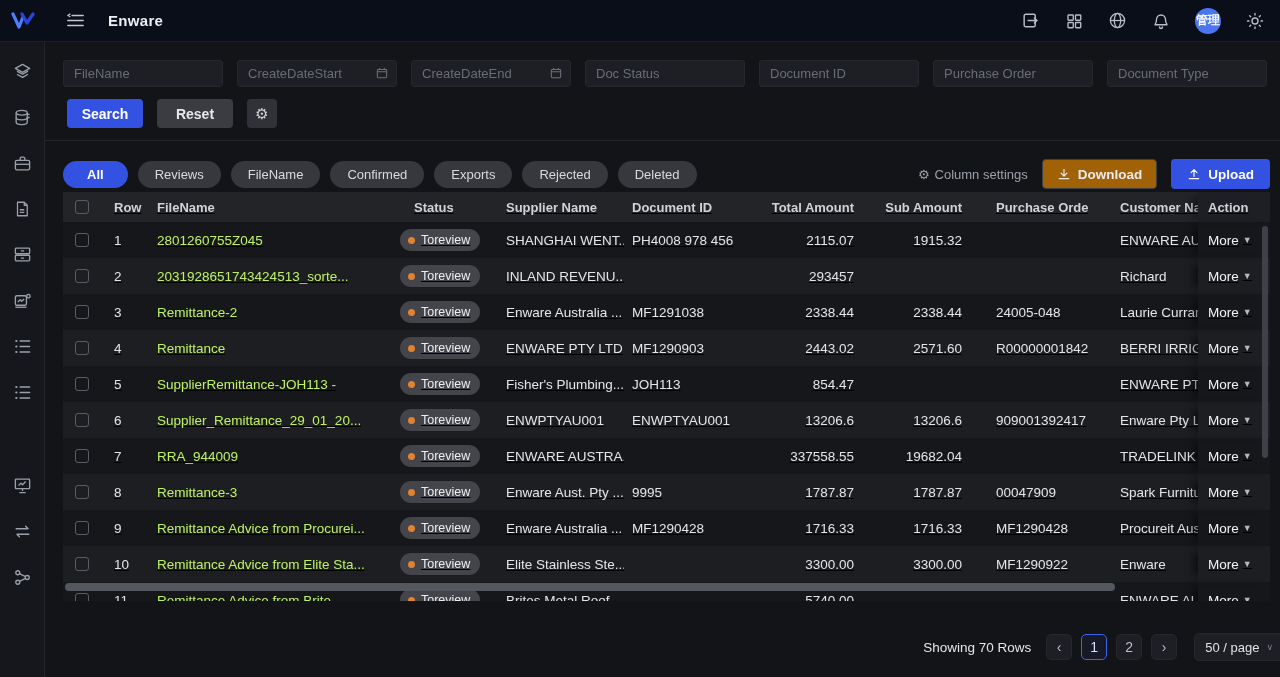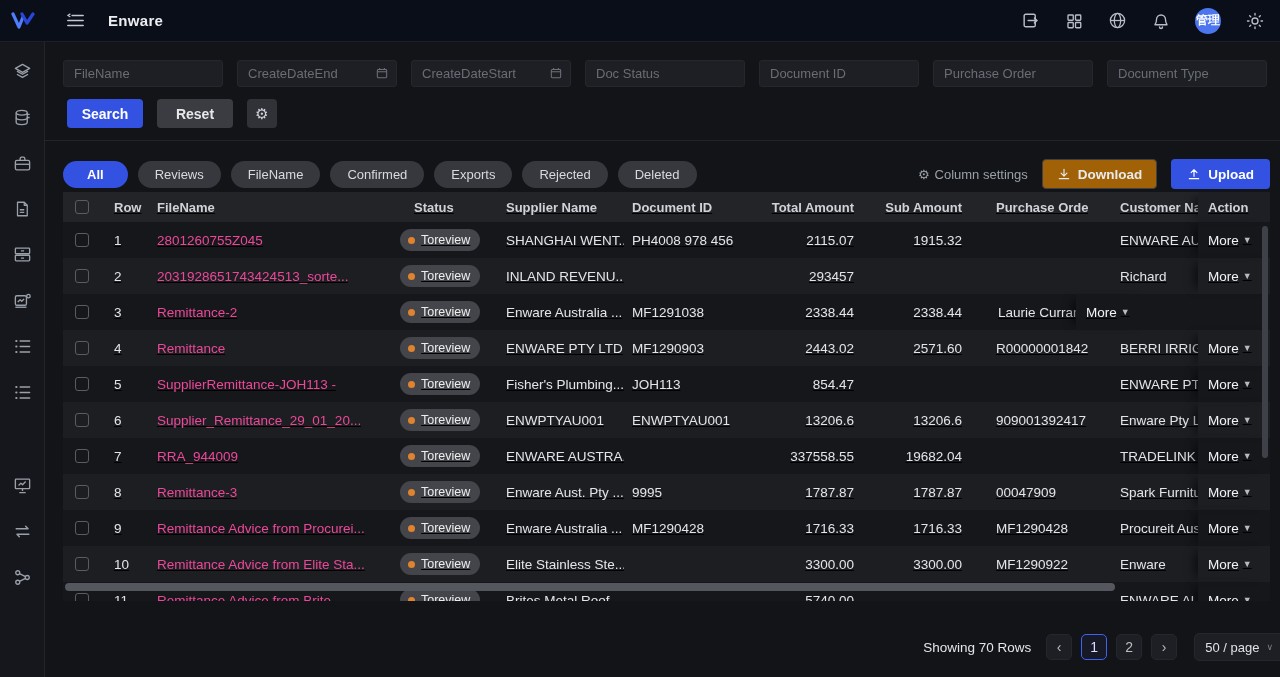--- a/index.html
+++ b/index.html
@@ -70,21 +70,21 @@
   .c-status { width:96px; padding-left:2px; }
   .c-supplier { width:130px; padding-left:12px; }
   .c-docid { width:138px; padding-left:8px; }
   .c-total { width:96px; justify-content:flex-end; padding-right:4px; }
   .c-sub { width:108px; justify-content:flex-end; padding-right:4px; }
   .c-po { width:122px; padding-left:30px; }
   .c-customer { width:110px; padding-left:32px; }
   .c-action { width:72px; padding-left:10px; box-shadow:-10px 0 10px -6px rgba(0,0,0,.55); }
   .t-header .c-action { background:#1e1f24; }
   .checkbox { width:14px; height:14px; border:1.5px solid #5a5c64; border-radius:3px; cursor:pointer; }
-  .file-link { color:#ec4899; overflow:hidden; text-overflow:clip; cursor:pointer; }
+  .file-link { color:#bef264; overflow:hidden; text-overflow:clip; cursor:pointer; }
   .badge { display:inline-flex; align-items:center; gap:6px; height:22px; padding:0 10px 0 8px;
     background:#43454b; border-radius:11px; }
   .dot { width:7px; height:7px; border-radius:50%; background:#e0822e; }
   .badge-label { color:#eceded; font-size:12.5px; }
   .more-btn { display:inline-flex; align-items:center; gap:4px; color:#f2f3f5; cursor:pointer; }
   .more-caret { color:#b7bac1; font-size:9px; }
   .vscroll { position:absolute; right:2px; top:34px; width:6px; height:232px; background:#3f4148;
     border-radius:3px; cursor:pointer; }
   .hscroll { position:absolute; left:2px; top:391px; width:1050px; height:8px; background:#55575e;
     border-radius:4px; cursor:pointer; }
@@ -237,30 +237,30 @@
       <path d="M8.2 7.2 L15.8 10.9 M8.2 16.8 L15.8 13.1"></path>
     </svg>
   </span>
 </div>
 
 <div class="filters-row">
   <div class="f-input-wrap">
     <input class="f-input" placeholder="FileName" style="">
   </div>
   <div class="f-input-wrap">
-    <input class="f-input" placeholder="CreateDateEnd" style="">
+    <input class="f-input" placeholder="CreateDateStart" style="">
     <span class="f-cal">
       <svg width="14" height="14" viewBox="0 0 24 24" stroke="currentColor" stroke-width="1.8" fill="none" stroke-linejoin="round">
         <rect x="4" y="6" width="16" height="14" rx="1.5"></rect>
           <path d="M4 10 h16 M8 3.5 V7 M16 3.5 V7"></path>
       </svg>
     </span>
   </div>
   <div class="f-input-wrap">
-    <input class="f-input" placeholder="CreateDateStart" style="">
+    <input class="f-input" placeholder="CreateDateEnd" style="">
     <span class="f-cal">
       <svg width="14" height="14" viewBox="0 0 24 24" stroke="currentColor" stroke-width="1.8" fill="none" stroke-linejoin="round">
         <rect x="4" y="6" width="16" height="14" rx="1.5"></rect>
           <path d="M4 10 h16 M8 3.5 V7 M16 3.5 V7"></path>
       </svg>
     </span>
   </div>
   <div class="f-input-wrap">
     <input class="f-input" placeholder="Doc Status" style="">
   </div>
@@ -397,20 +397,21 @@
     <div class="cell c-status">
       <span class="badge">
         <span class="dot"></span>
         <span class="badge-label">Toreview</span>
       </span>
     </div>
     <div class="cell c-supplier">Enware Australia ...</div>
     <div class="cell c-docid">MF1291038</div>
     <div class="cell c-total">2338.44</div>
     <div class="cell c-sub">2338.44</div>
+    <div class="cell c-po">24005-048</div>
     <div class="cell c-customer">Laurie Curran</div>
     <div class="cell c-action">
       <span class="more-btn">
         <span>More</span>
             <span class="more-caret">▼</span>
       </span>
     </div>
   </div>
       <div class="t-row">
     <div class="cell c-check">

